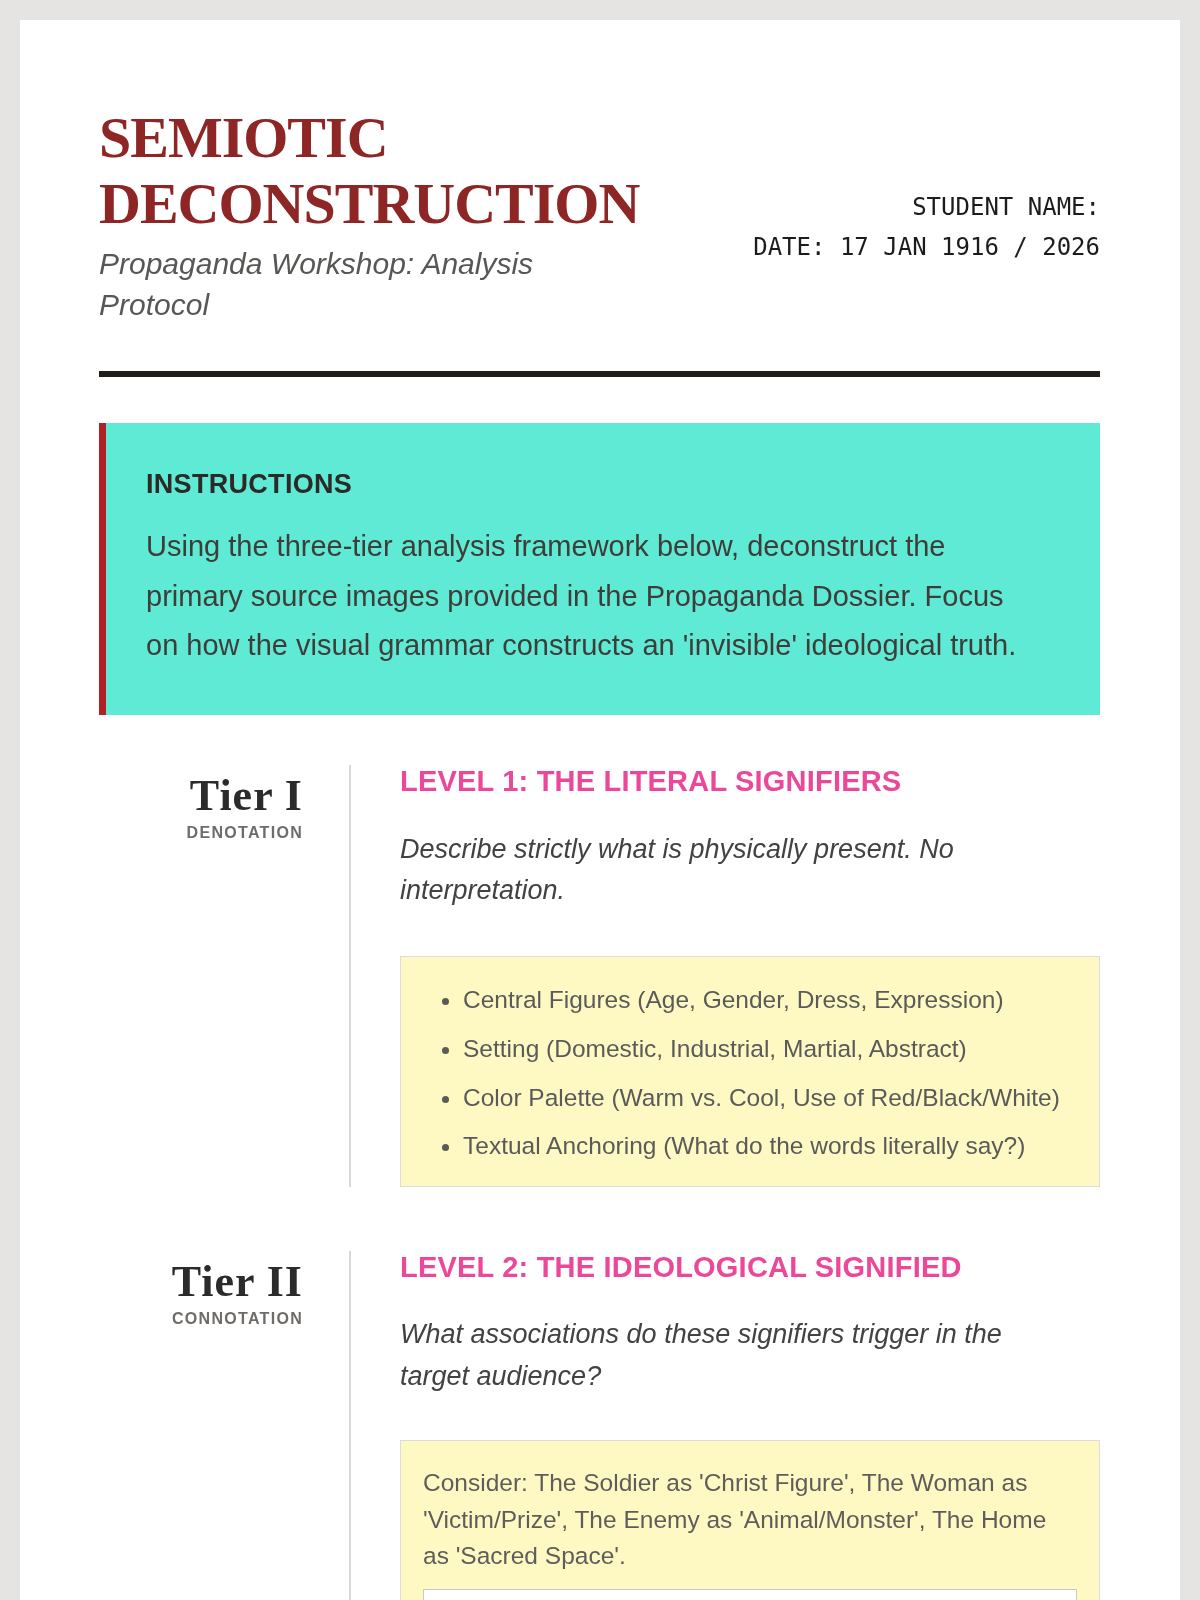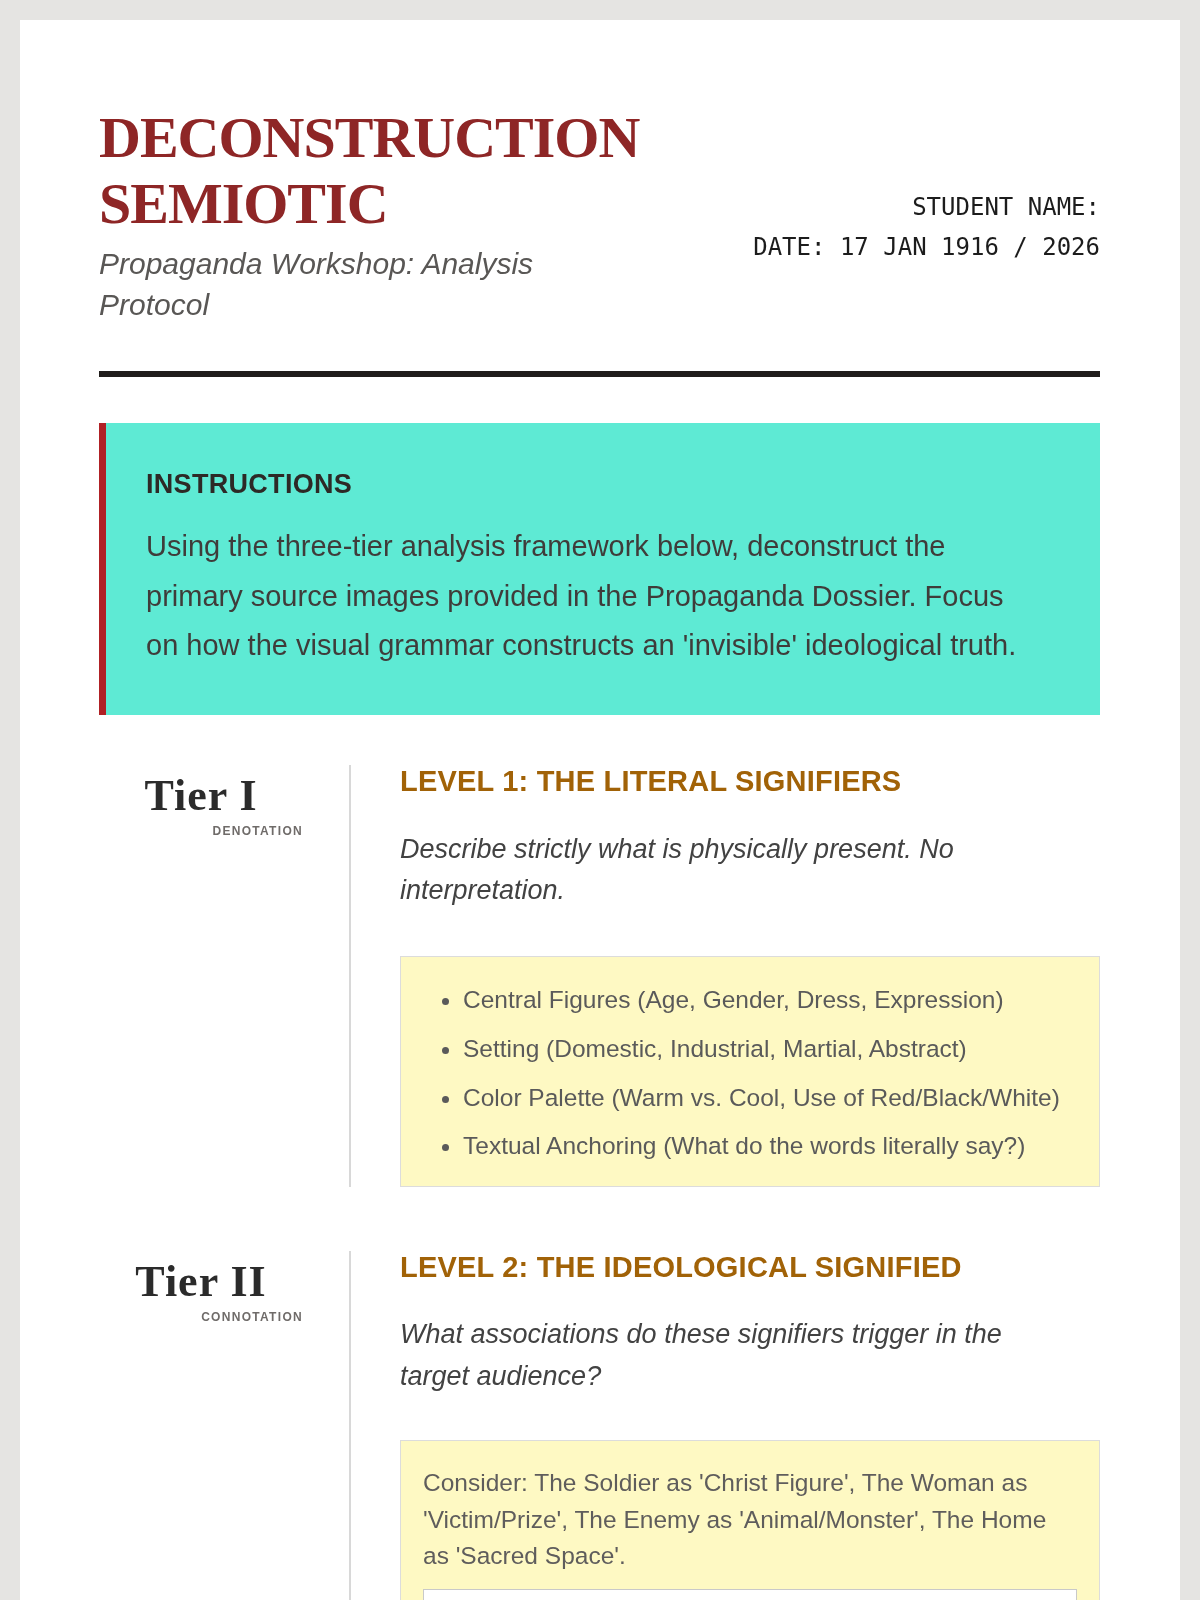--- a/index.html
+++ b/index.html
@@ -106,41 +106,40 @@
     text-align: right;
     padding: 8px 46px 0 0;
   }
   .tier-name {
     font-family: "Liberation Serif", "DejaVu Serif", serif;
     font-weight: 700;
     font-size: 44px;
     line-height: 1.05;
     color: #2b2b2b;
     letter-spacing: 1px;
-    text-align: center;
   }
   .tier-subname {
     margin-top: 5px;
-    font-size: 12px;
+    font-size: 16px;
     font-weight: 700;
     letter-spacing: 1.3px;
     color: #6f6b69;
   }
 
   .tier-content-col {
     flex: 1;
     border-left: 2px solid #d8d8d8;
     padding-left: 49px;
     padding-top: 0;
   }
 
   .level-heading {
     font-size: 29px;
     font-weight: 700;
-    color: #a16207;
+    color: #ec4899;
     line-height: 1.15;
     letter-spacing: 0.2px;
   }
 
   .level-prompt {
     margin-top: 30px;
     font-style: italic;
     font-size: 27px;
     line-height: 1.55;
     color: #424242;
@@ -190,22 +189,22 @@
   }
 </style>
 </head>
 <body>
 
 <div class="page">
 
   <div class="header-row">
     <div class="title-block">
       <h1 class="doc-title">
+        <div>SEMIOTIC</div>
         <div>DECONSTRUCTION</div>
-        <div>SEMIOTIC</div>
       </h1>
       <div class="doc-subtitle">Propaganda Workshop: Analysis Protocol</div>
     </div>
     <div class="meta-block">
       <div>STUDENT NAME:</div>
       <div class="date-line">DATE: 17 JAN 1916 / 2026</div>
     </div>
   </div>
 
   <div class="hrule"></div>

